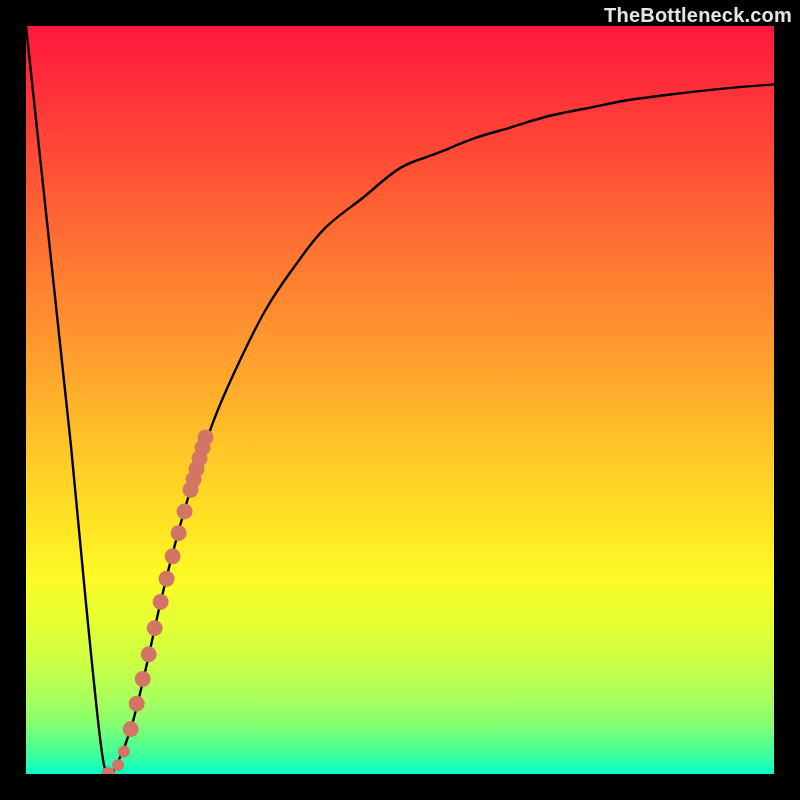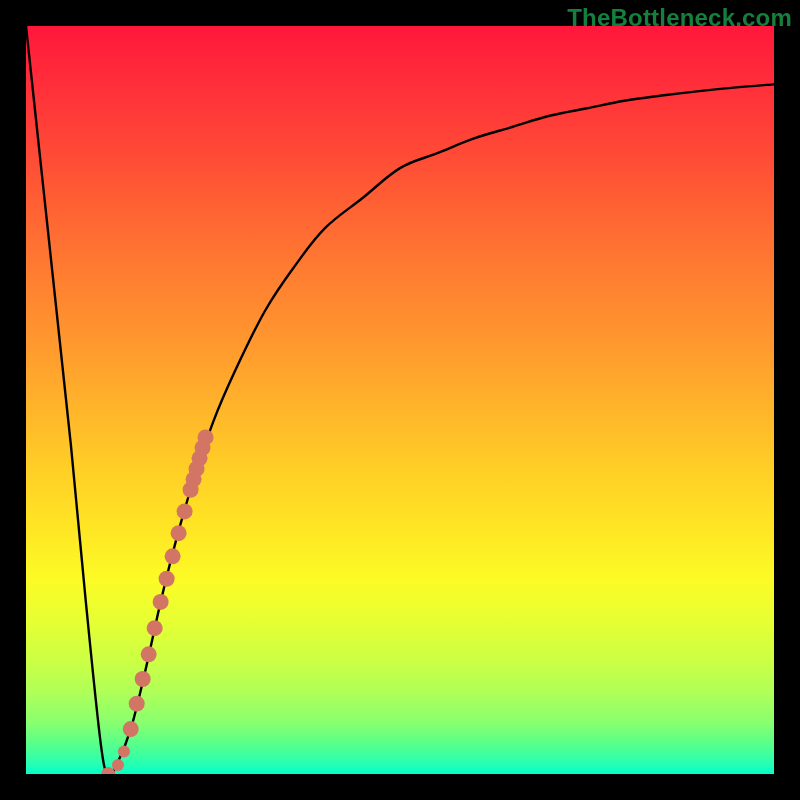--- a/index.html
+++ b/index.html
@@ -46,22 +46,22 @@
   }
   .chart-svg {
     position: absolute;
     left: 0; top: 0;
     width: 100%; height: 100%;
   }
   .watermark {
     position: absolute;
     top: 4px;
     right: 8px;
-    color: #15803d;
-    font-size: 24px;
+    color: #e5e5e5;
+    font-size: 20px;
     font-weight: 600;
     letter-spacing: 0.2px;
     font-family: Arial, Helvetica, sans-serif;
   }
 </style>
 </head>
 <body>
 
 <div class="frame">
   <div class="plot">

